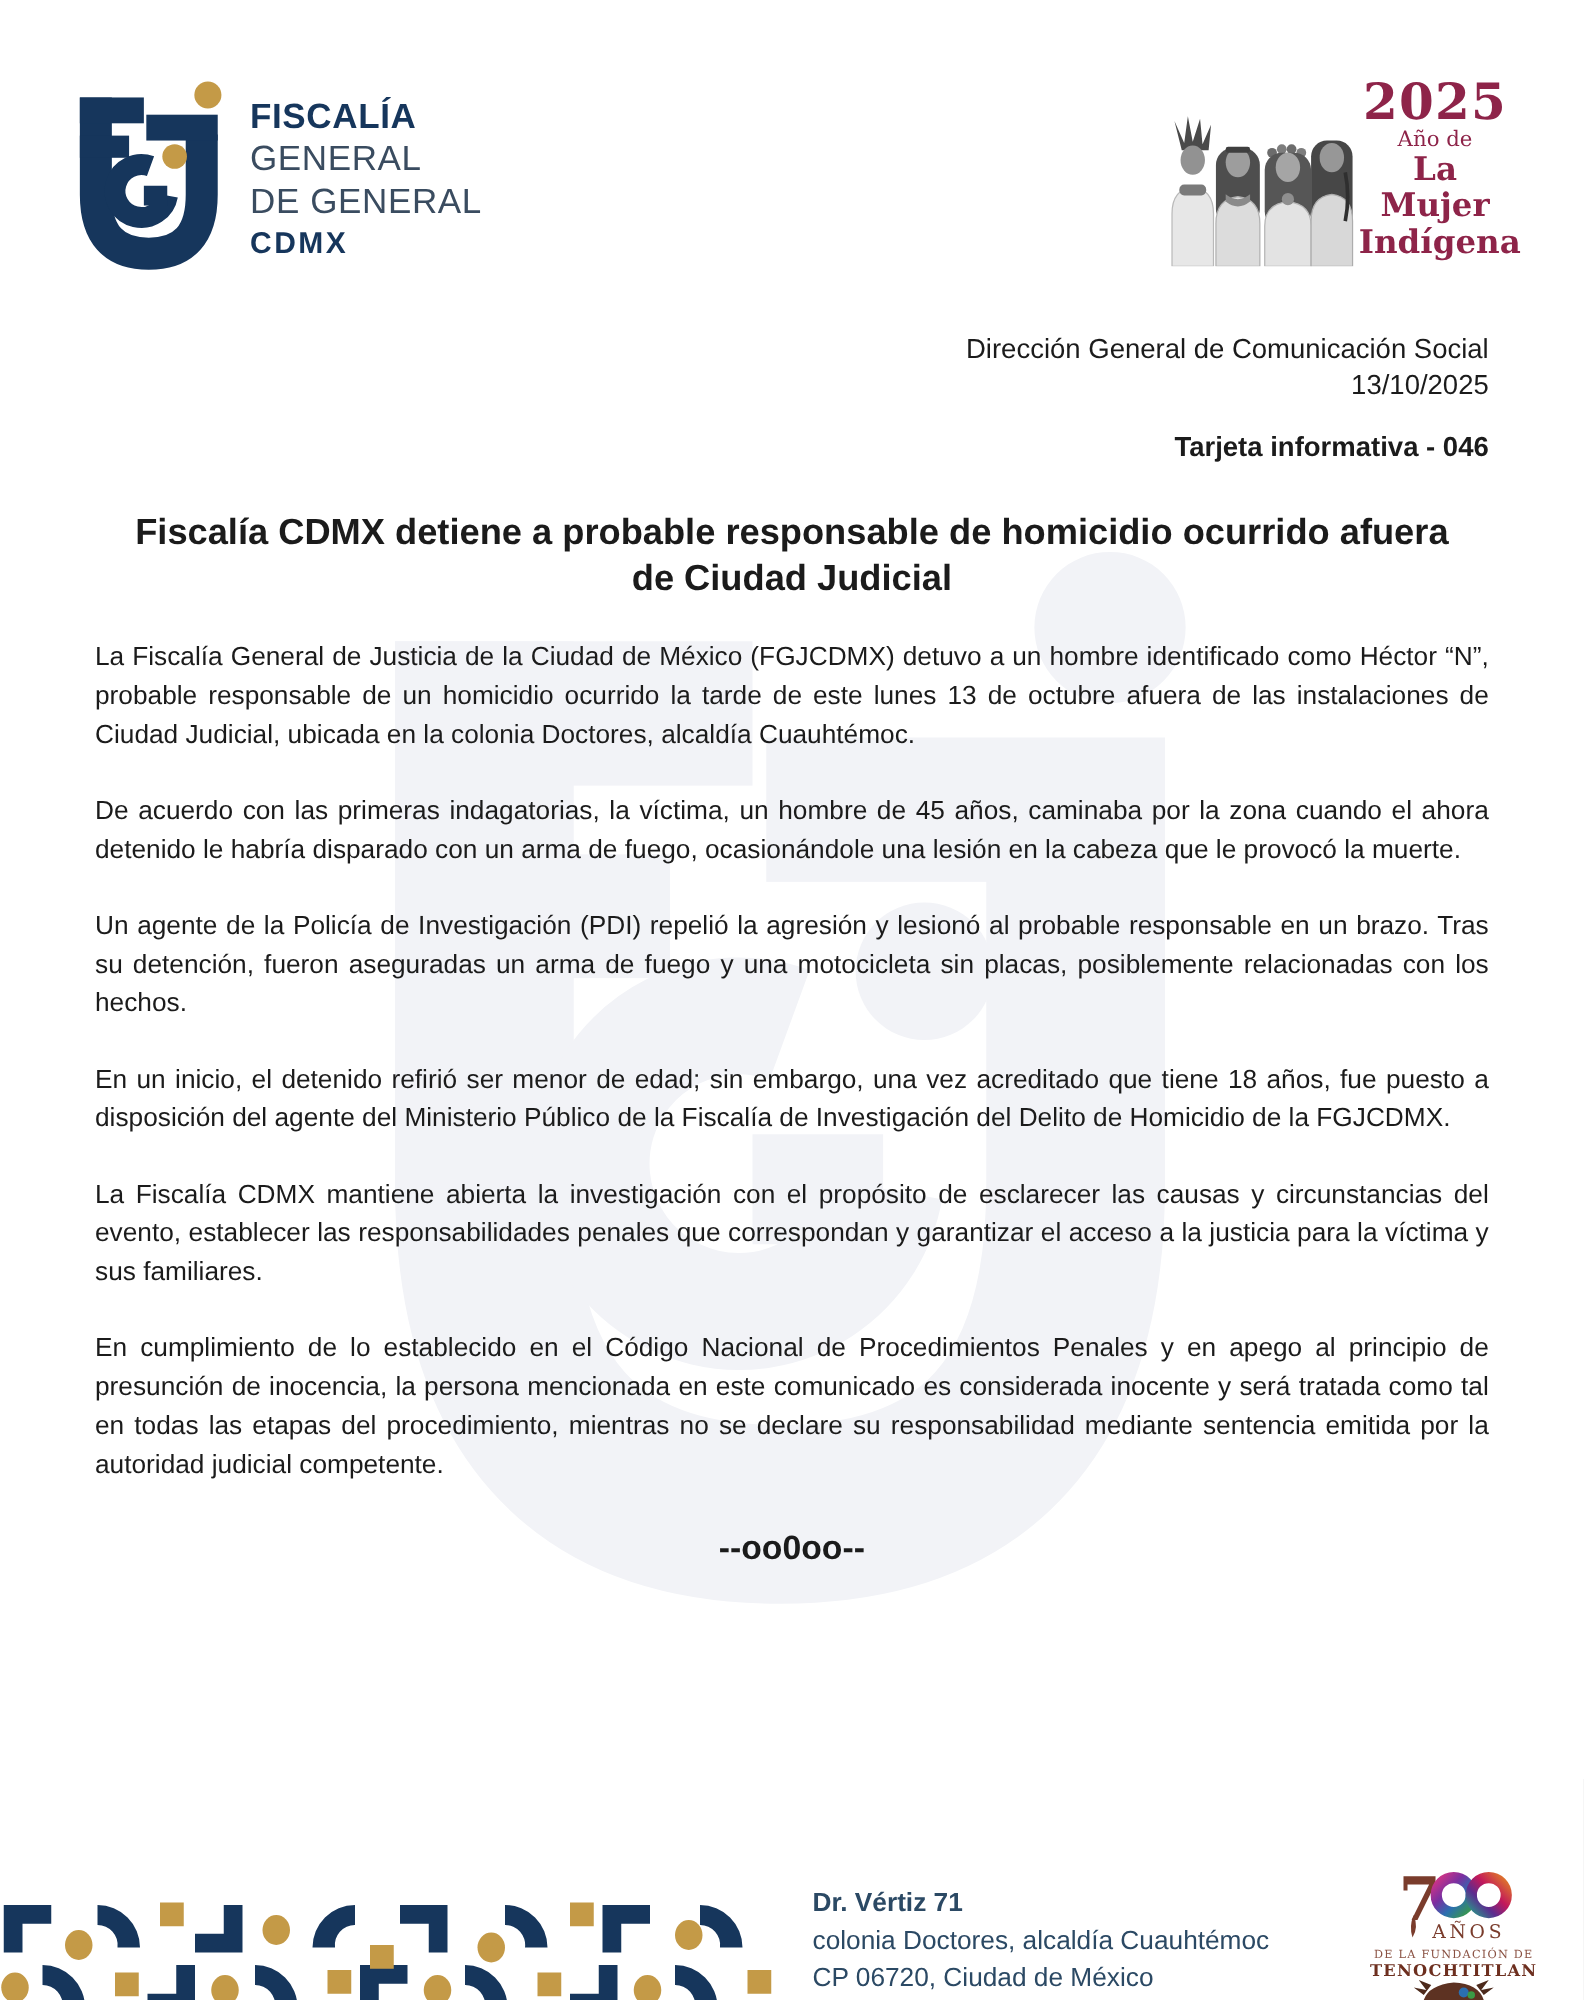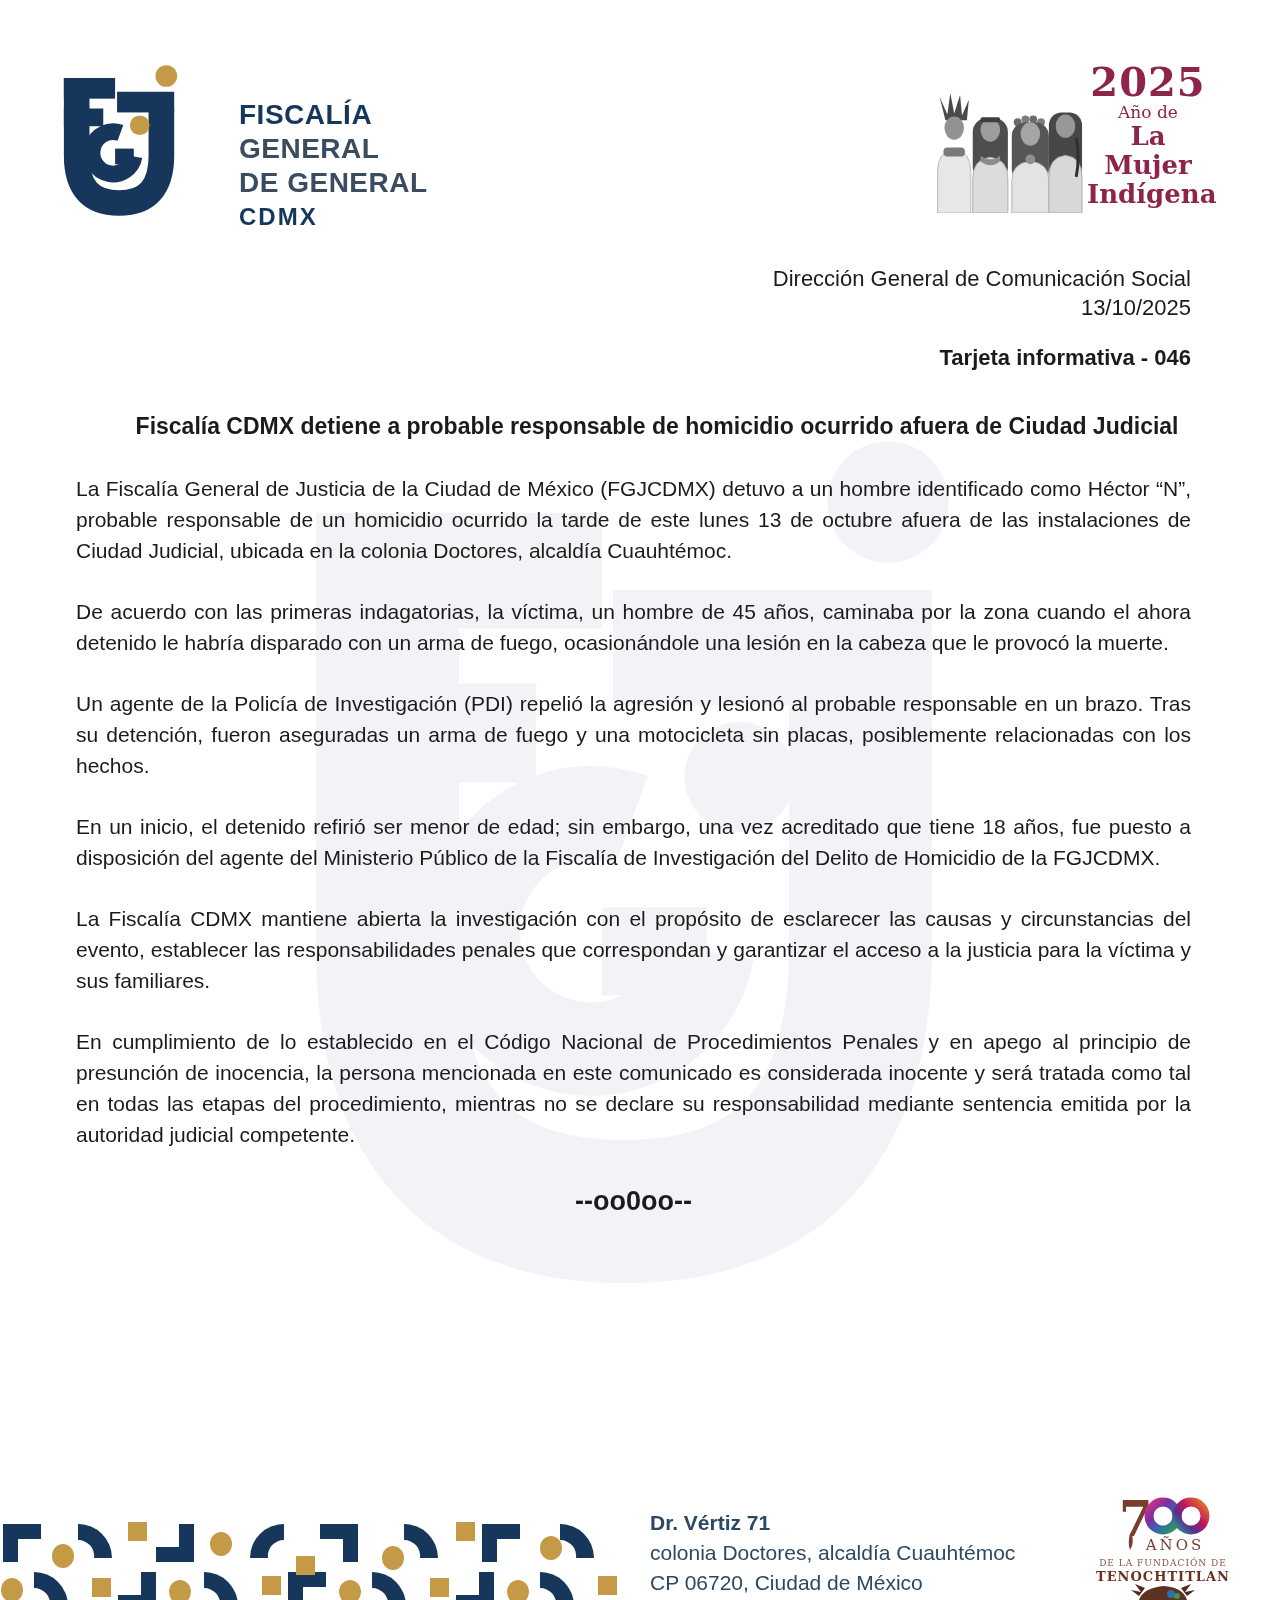--- a/index.html
+++ b/index.html
@@ -6,35 +6,35 @@
   html,body { background:#e9e9e9; }
   .page {
     position:relative; width:1267px; height:1600px; margin:0 auto;
     background:#ffffff; overflow:hidden;
     font-family:"Liberation Sans", sans-serif; color:#1b1b1b;
   }
   
   .watermark { position:absolute; left:255px; top:425px; width:760px; height:880px; z-index:0; }
   
   .fgj-logo { position:absolute; left:56px; top:62px; width:130px; height:158px; z-index:2; }
-  .fgj-wordmark { position:absolute; left:200px; top:98px; z-index:2; line-height:34px; letter-spacing:.5px;margin-left:39px; }
+  .fgj-wordmark { position:absolute; left:200px; top:76px; z-index:2; line-height:34px; letter-spacing:.5px; }
   .fgj-wordmark .w1 { font-size:28px; font-weight:bold; color:#16365c; }
-  .fgj-wordmark .w2, .fgj-wordmark .w3 { font-size:28px; font-weight:700; color:#3a4c60; }
+  .fgj-wordmark .w2, .fgj-wordmark .w3 { font-size:28px; font-weight:400; color:#3a4c60; }
   .fgj-wordmark .w4 { font-size:24px; font-weight:bold; color:#16365c; letter-spacing:2px; }
   .badge2025 { position:absolute; right:58px; top:62px; display:flex; align-items:flex-end; z-index:2; }
   .badge2025 svg.women { width:168px; height:122px; }
   .badge-text { width:122px; text-align:center; font-family:"DejaVu Serif", serif; color:#8e2449; padding-bottom:4px; }
   .badge-text .y { font-size:40px; font-weight:bold; letter-spacing:1px; line-height:40px; }
   .badge-text .s { font-size:17px; line-height:20px; }
   .badge-text .m { font-size:26px; font-weight:bold; line-height:29px; }
   
   .content { position:absolute; left:76px; right:76px; top:264px; z-index:1; }
   .meta { text-align:right; font-size:22px; line-height:29px; margin-bottom:36px; }
   .meta .bold { font-weight:bold;margin-top:21px; }
-  h1.title { text-align:right; font-size:23px; line-height:37px; font-weight:bold; max-width:1090px; margin:0 auto 28px auto; }
+  h1.title { text-align:center; font-size:29px; line-height:37px; font-weight:bold; max-width:1090px; margin:0 auto 28px auto; }
   .body p { font-size:21px; line-height:31px; text-align:justify; margin-bottom:30px; }
   .sep { text-align:center; font-size:27px; font-weight:bold; margin-top:36px; }
   
   .pattern { position:absolute; left:0; bottom:0; width:622px; height:84px; z-index:2; }
   .address { position:absolute; left:650px; top:1508px; font-size:21px; line-height:30px; color:#2b4964; z-index:2; }
   .address .bold { font-weight:bold; }
   .tenoch { position:absolute; right:28px; bottom:0; width:152px; height:116px; z-index:2; }
 </style>
 </head>
 <body>

